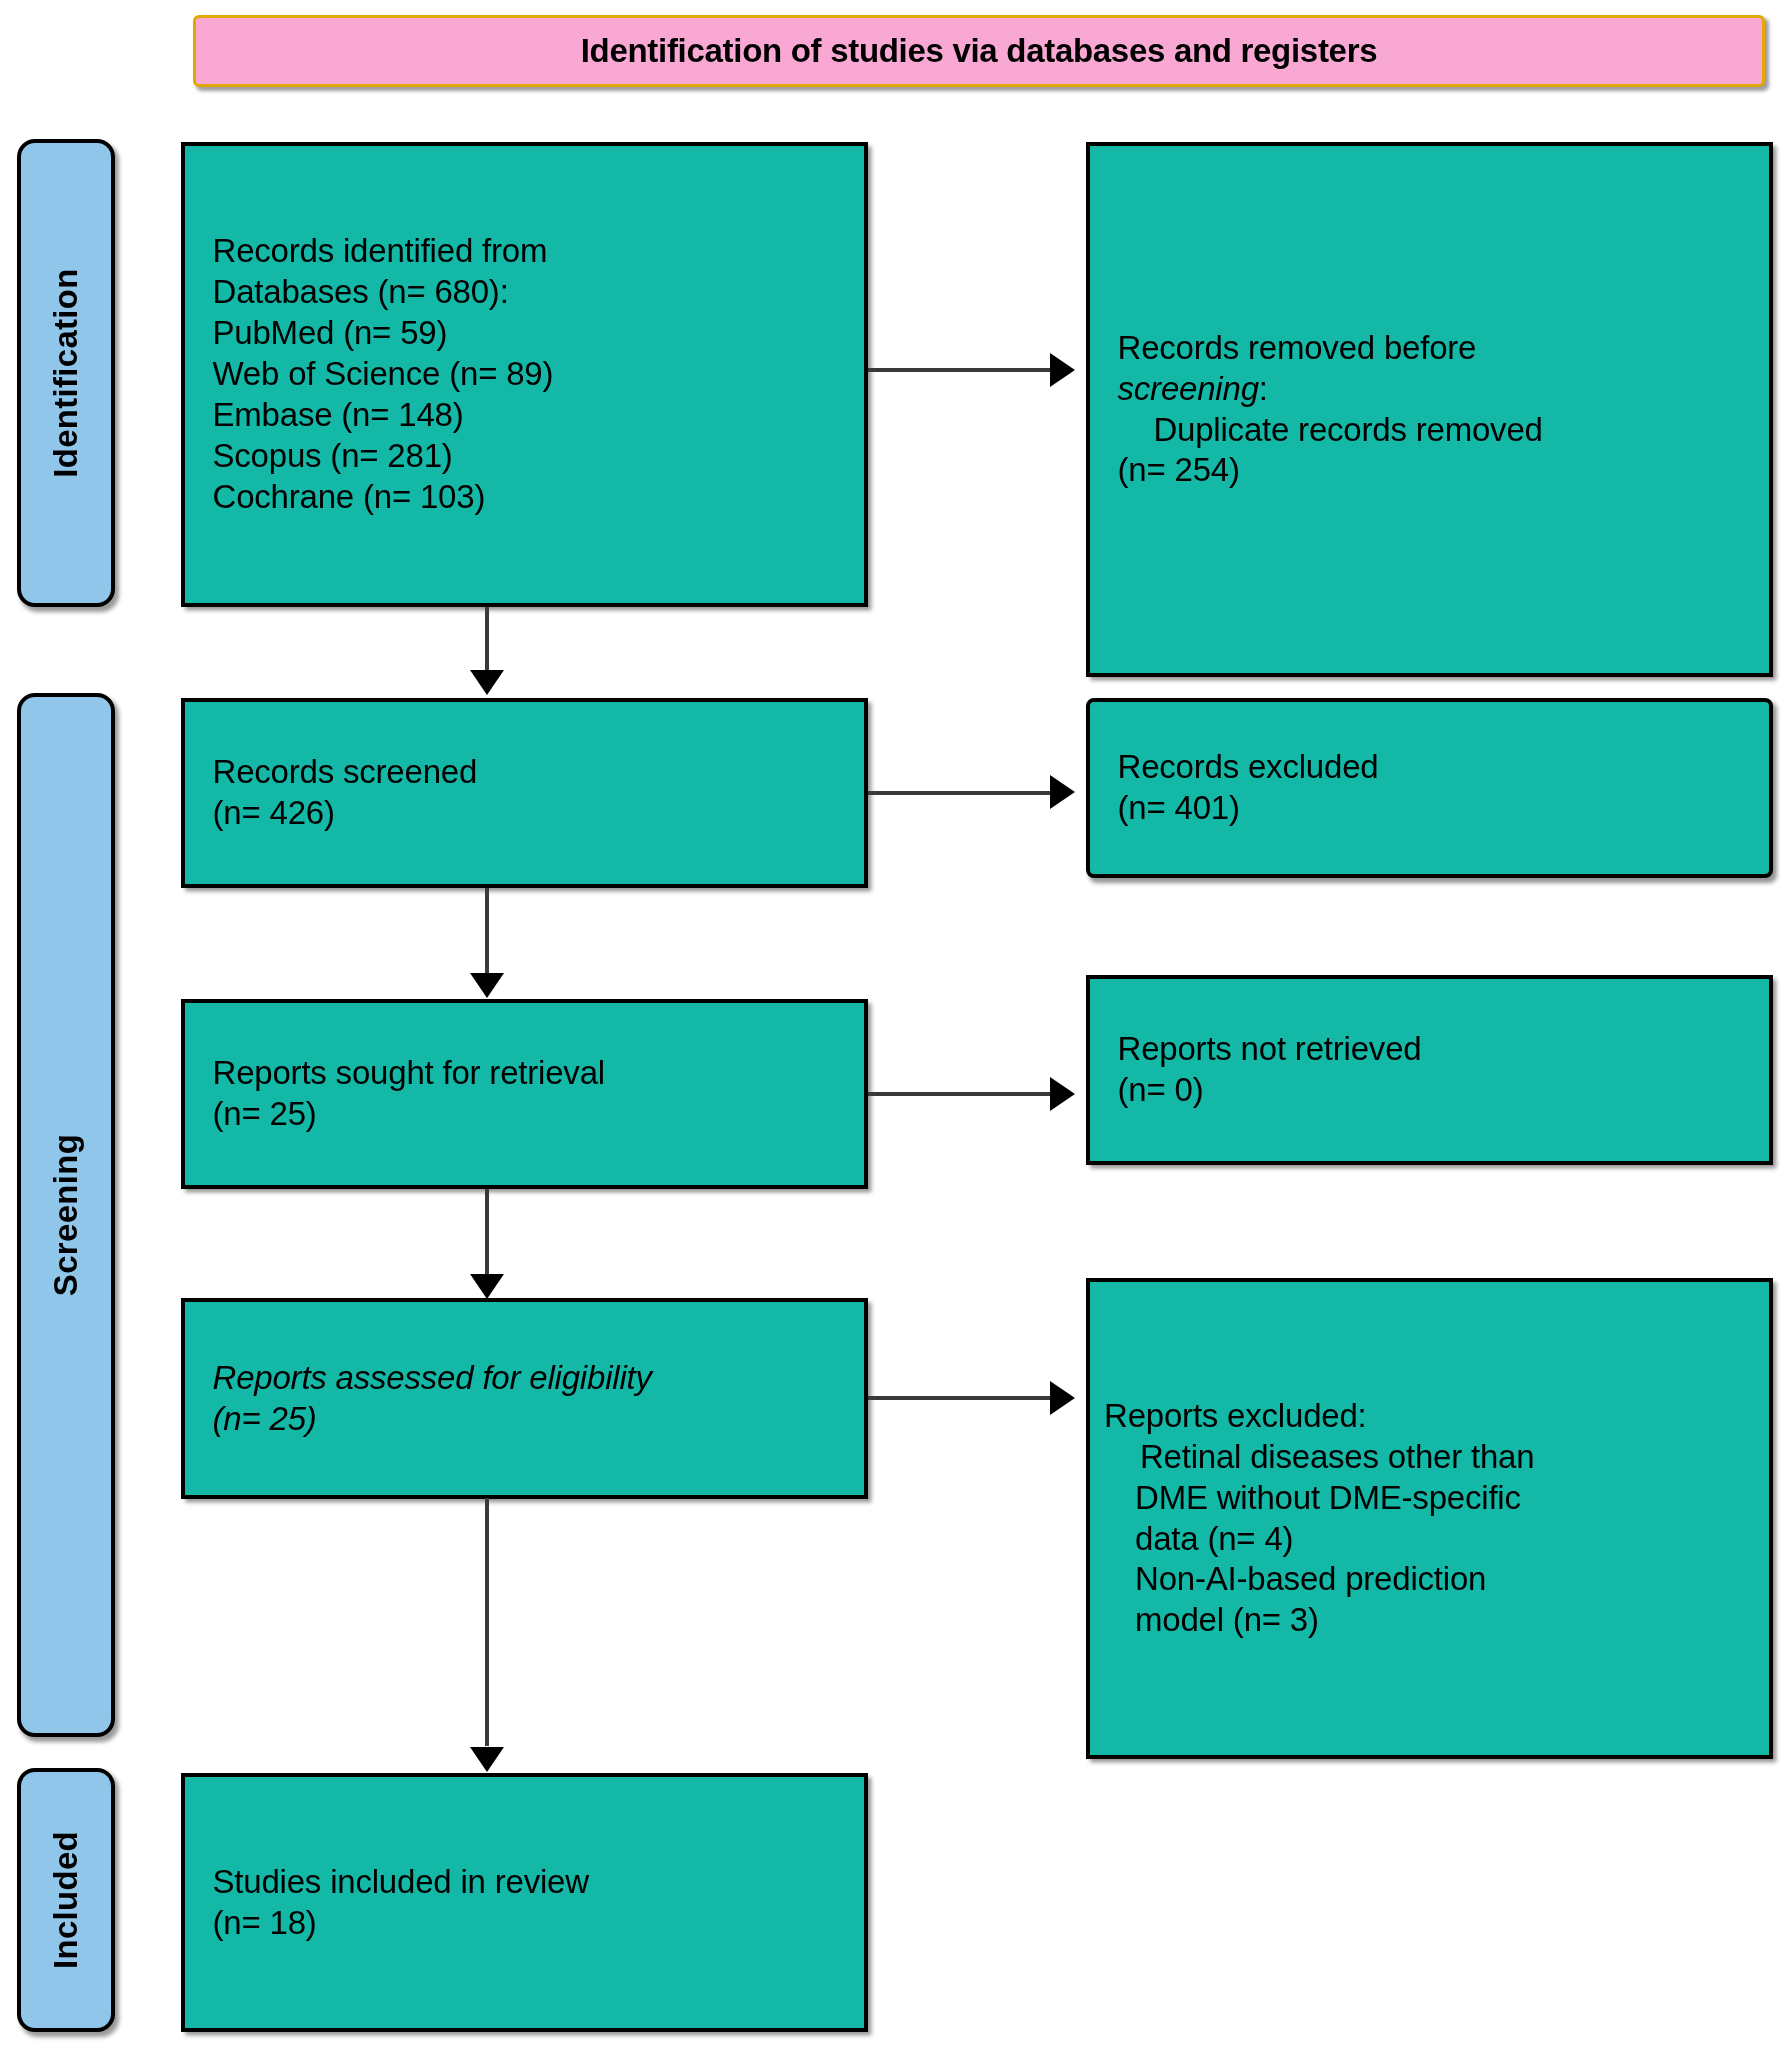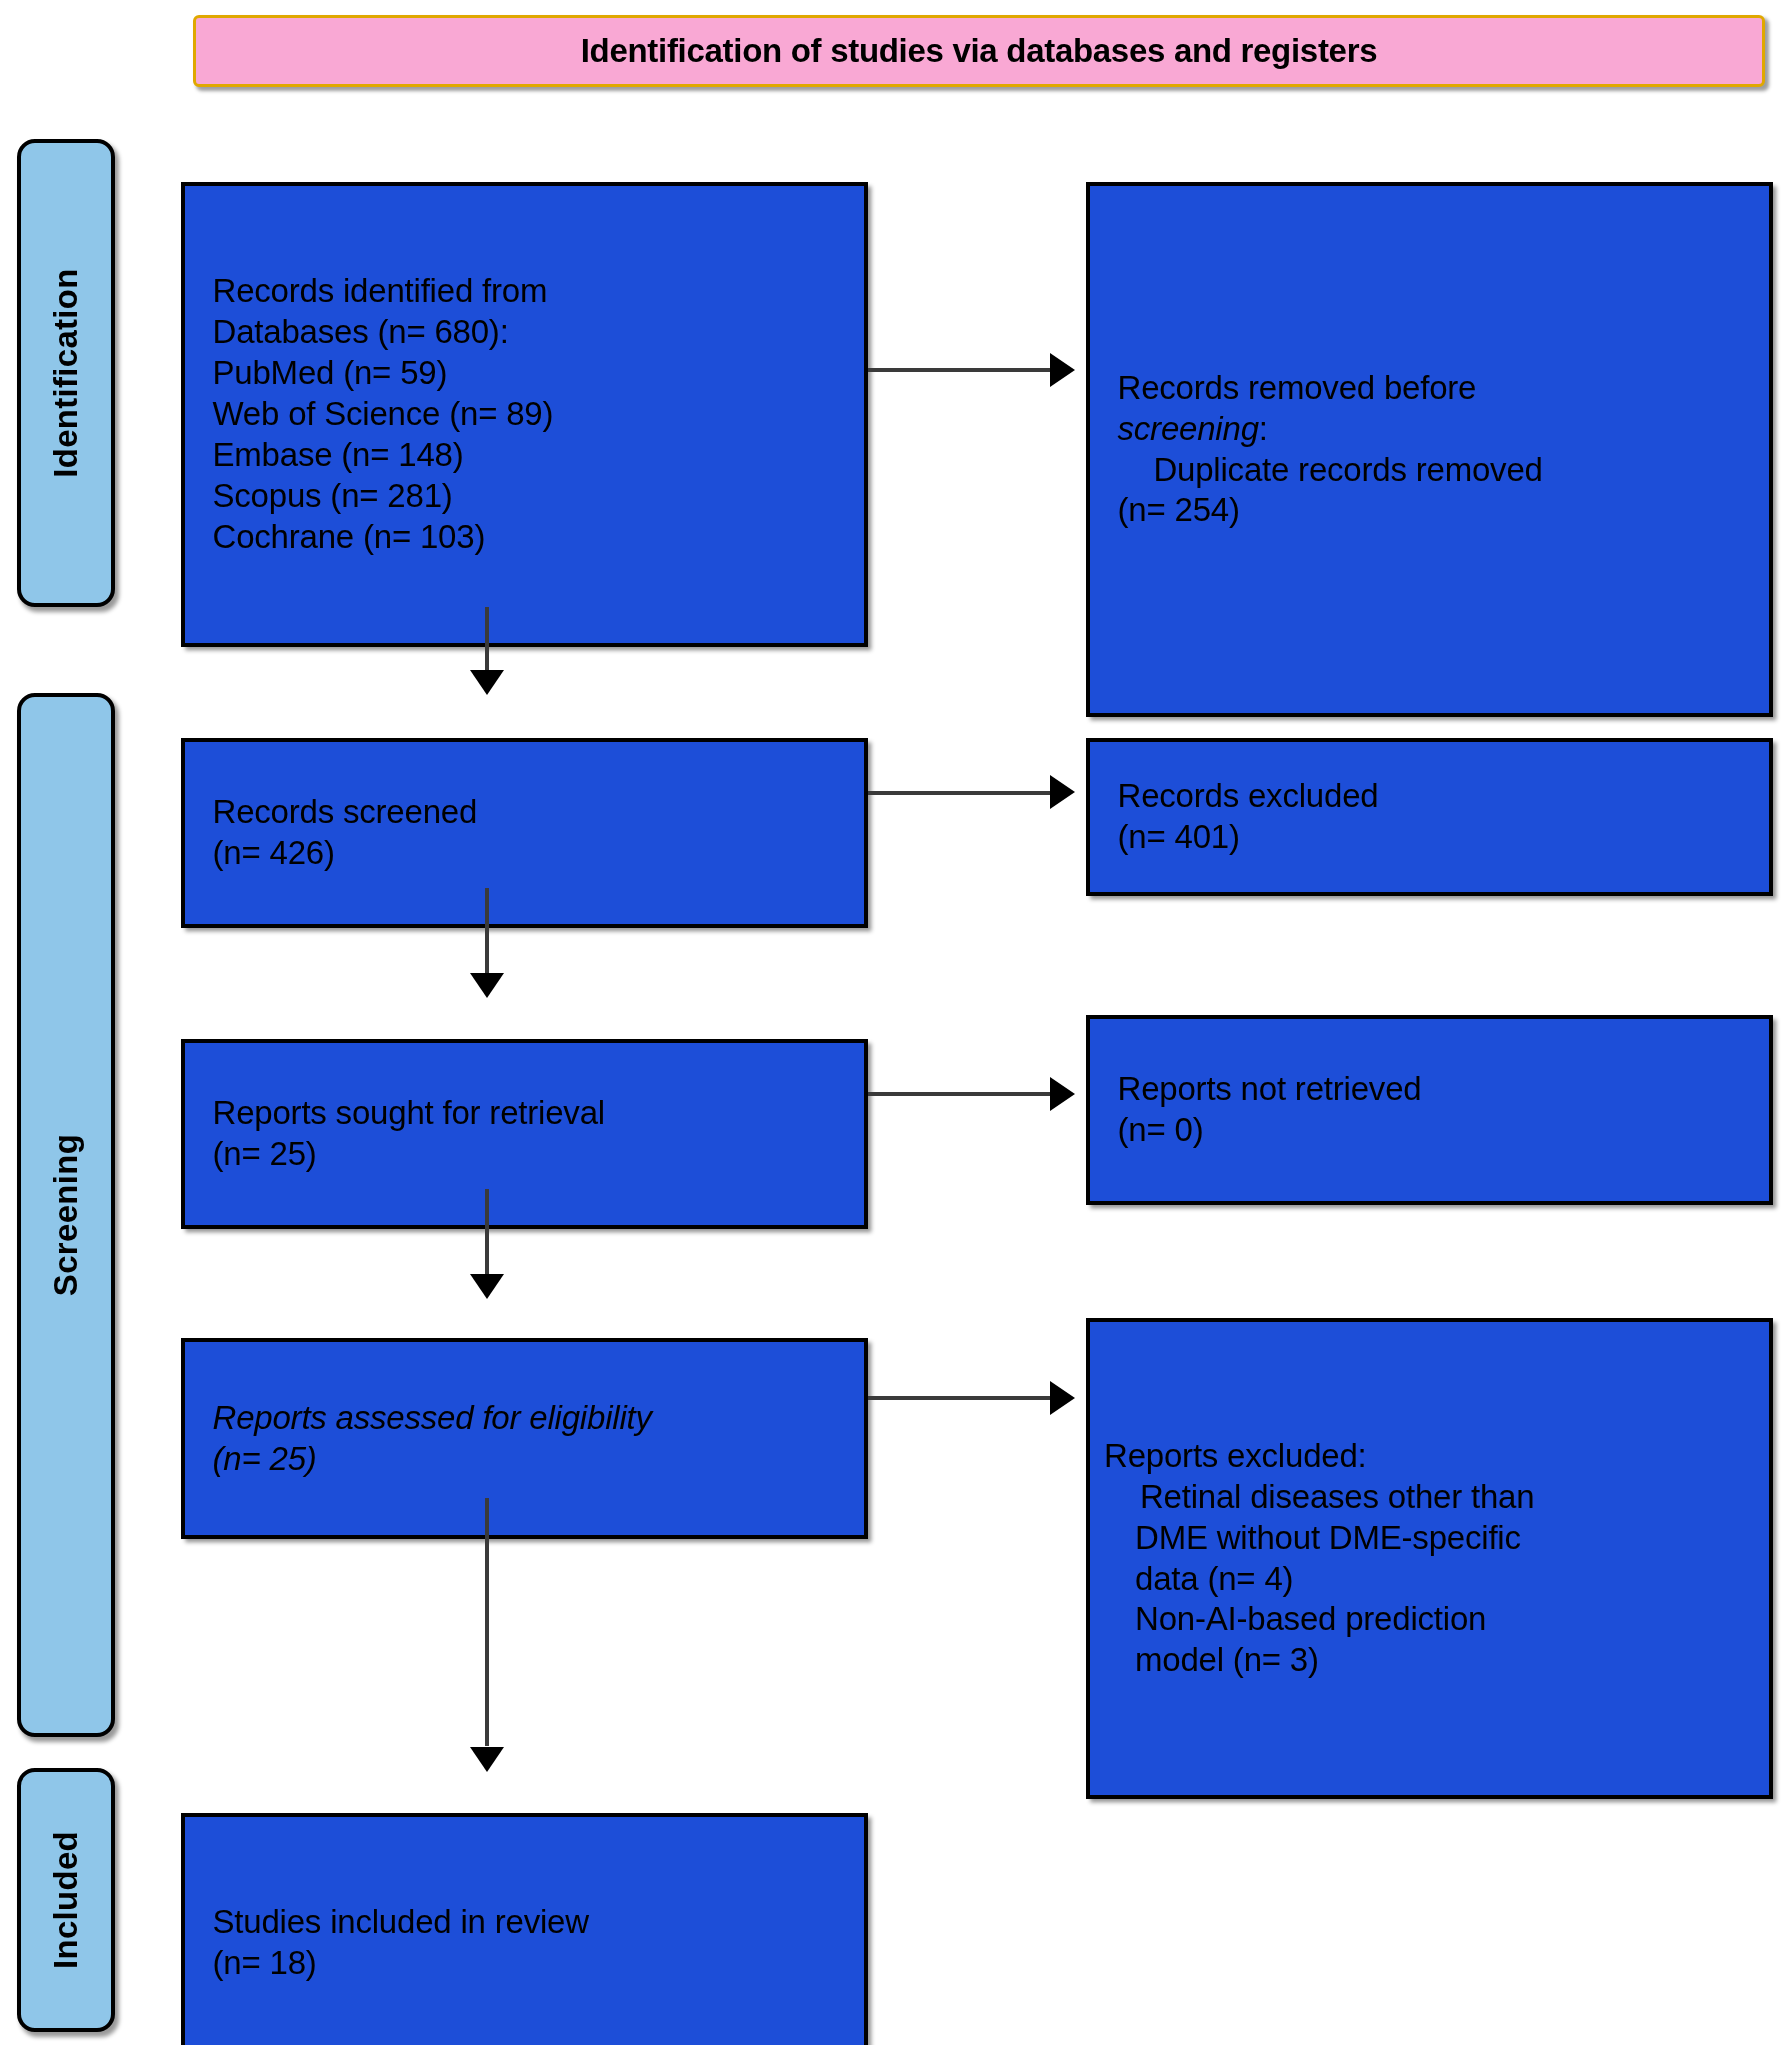--- a/index.html
+++ b/index.html
@@ -58,28 +58,27 @@
     white-space: nowrap;
     font-size: 33px;
     font-weight: bold;
     color: #000000;
     letter-spacing: 0.3px;
   }
 
   
   .box {
     position: absolute;
-    background: #1d4ed8;
+    background: #14b8a6;
     border: 4.2px solid #000000;
     box-shadow: 3.7px 4.2px 4.2px rgba(0,0,0,0.42);
     display: flex;
     align-items: center;
     padding-left: 27.5px;
     padding-right: 12.7px;
-    margin-top: 40px;
   }
   .box-text {
     font-size: 33px;
     line-height: 1.24;
     color: #000000;
     white-space: pre-wrap;
     letter-spacing: -0.2px;
   }
   .box-text .ital { font-style: italic; }
   .box-text .ind { display: inline-block; }
@@ -155,21 +154,21 @@
   <div class="arrow-down" style="left:470px; top:670px;"></div>
 
   <div class="box" style="left:181px; top:698px; width:687px; height:190px;">
     <div class="box-text"><span>Records screened</span>
 <span>(n= 426)</span></div>
   </div>
 
   <div class="h-line" style="left:868px; top:791px; width:182px;"></div>
   <div class="arrow-right" style="left:1050px; top:775px;"></div>
 
-  <div class="box" style="left:1086px; top:698px; width:687px; height:158px;">
+  <div class="box" style="left:1086px; top:698px; width:687px; height:180px;border-radius:8px;">
     <div class="box-text"><span>Records excluded</span>
 <span>(n= 401)</span></div>
   </div>
 
   <div class="v-line" style="left:485px; top:888px; height:85px;"></div>
   <div class="arrow-down" style="left:470px; top:973px;"></div>
 
   <div class="box" style="left:181px; top:999px; width:687px; height:190px;">
     <div class="box-text"><span>Reports sought for retrieval</span>
 <span>(n= 25)</span></div>

